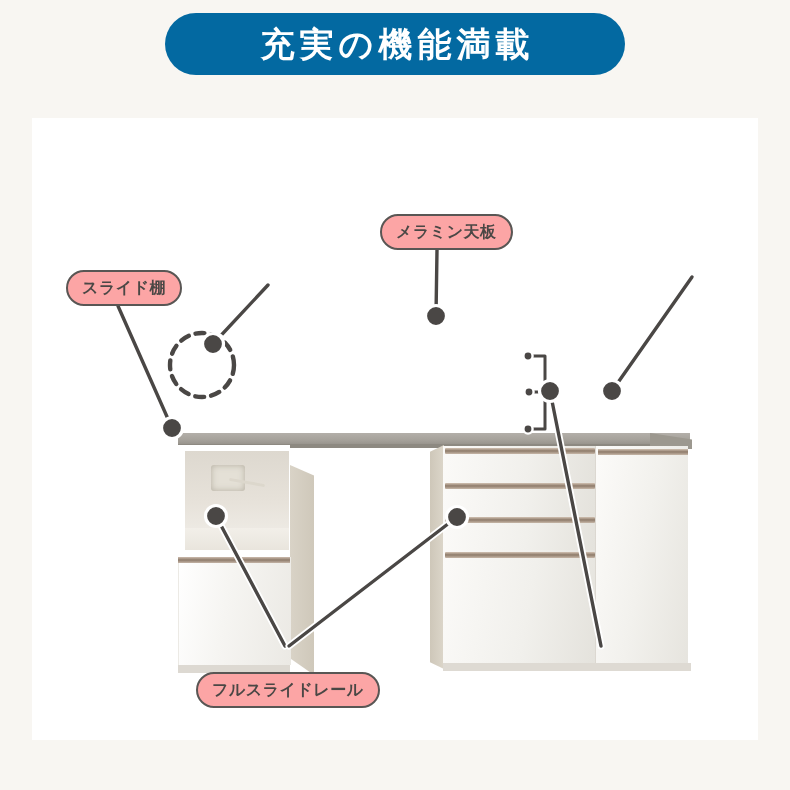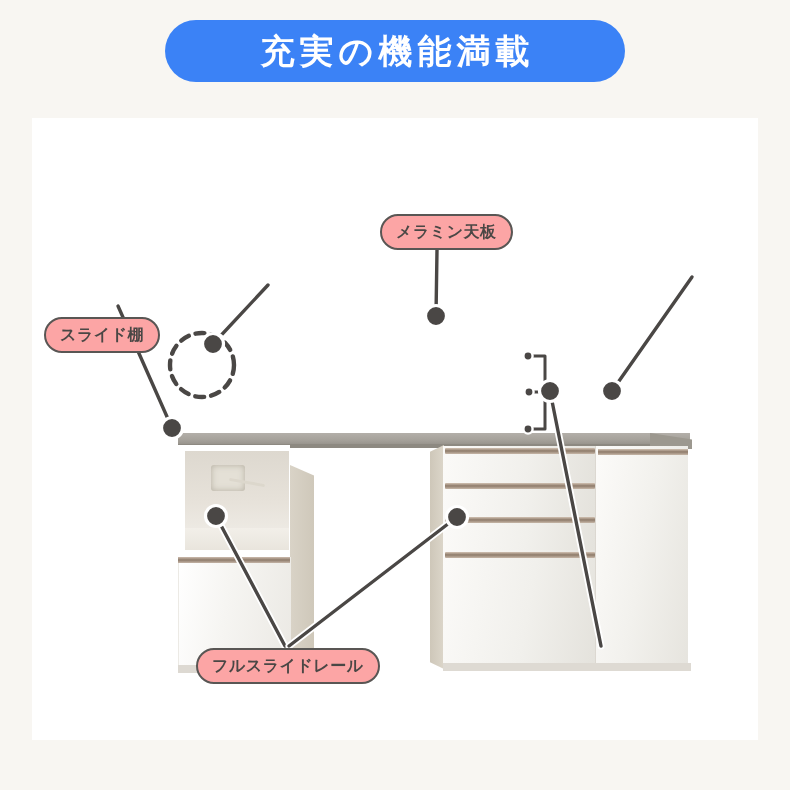--- a/index.html
+++ b/index.html
@@ -16,24 +16,24 @@
   #root {
     position: relative;
     width: 790px;
     height: 790px;
   }
 
   
   .title-pill {
     position: absolute;
     left: 165px;
-    top: 20px;
+    top: 13px;
     width: 460px;
     height: 62px;
-    background: #3b82f6;
+    background: #0369a1;
     border-radius: 31px;
     display: flex;
     align-items: center;
     justify-content: center;
   }
   .title-text {
     color: #ffffff;
     font-size: 34px;
     font-weight: bold;
     letter-spacing: 5px;
@@ -285,25 +285,25 @@
     font-weight: bold;
     letter-spacing: 0.5px;
     display: flex;
     align-items: center;
     justify-content: center;
     white-space: nowrap;
     box-sizing: border-box;
     height: 36px;
     padding: 0 14px;
   }
-  .pill-slide-shelf   { left: 44px;  top: 270px; margin-top: 47px; }
+  .pill-slide-shelf   { left: 66px;  top: 270px; }
   .pill-outlet        { left: 228px; top: 248px; }
   .pill-melamine      { left: 380px; top: 214px; }
   .pill-movable-shelf { left: 655px; top: 240px; }
-  .pill-full-slide    { left: 196px; top: 648px; text-align: right; }
+  .pill-full-slide    { left: 196px; top: 672px; text-align: right; }
   .pill-undermount    { left: 442px; top: 648px; }
 </style>
 </head>
 <body>
 
 <div id="root">
 
   <div class="title-pill">
     <span class="title-text">充実の機能満載</span>
   </div>

